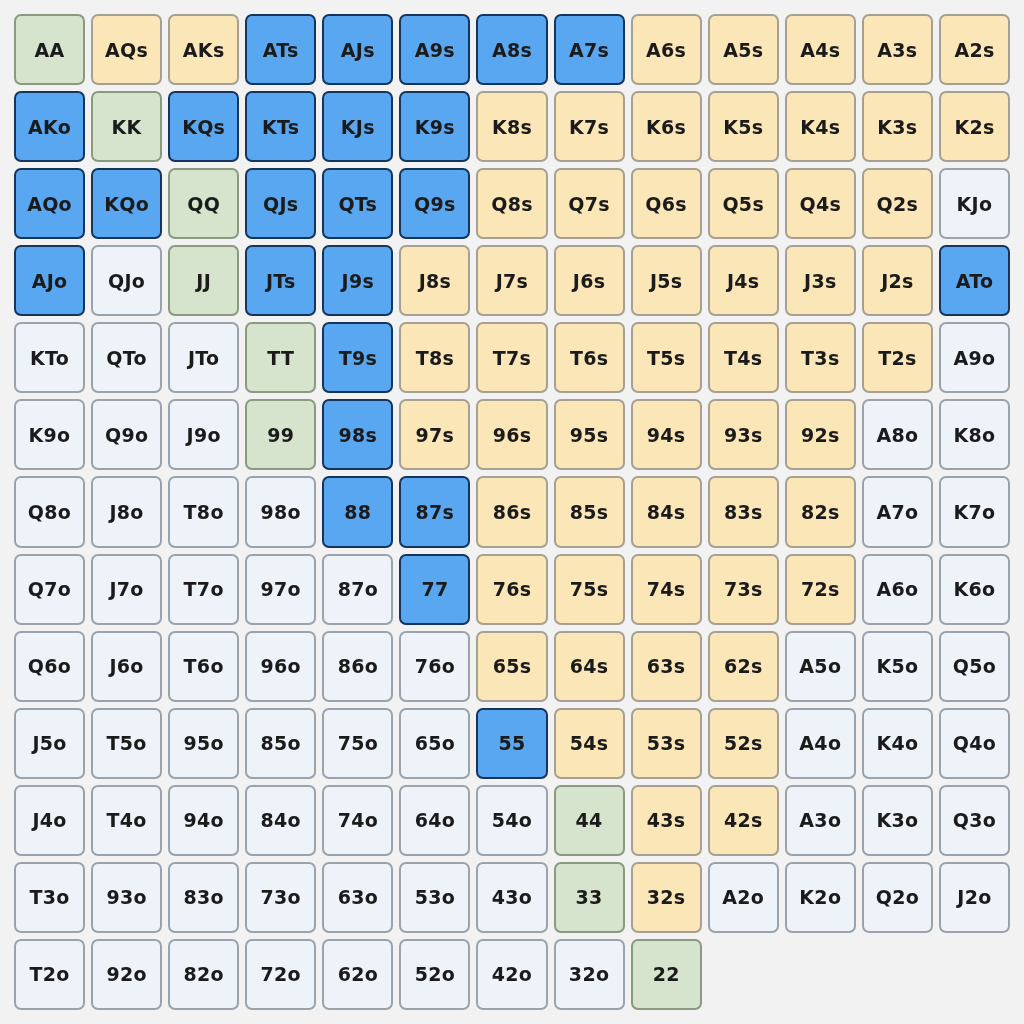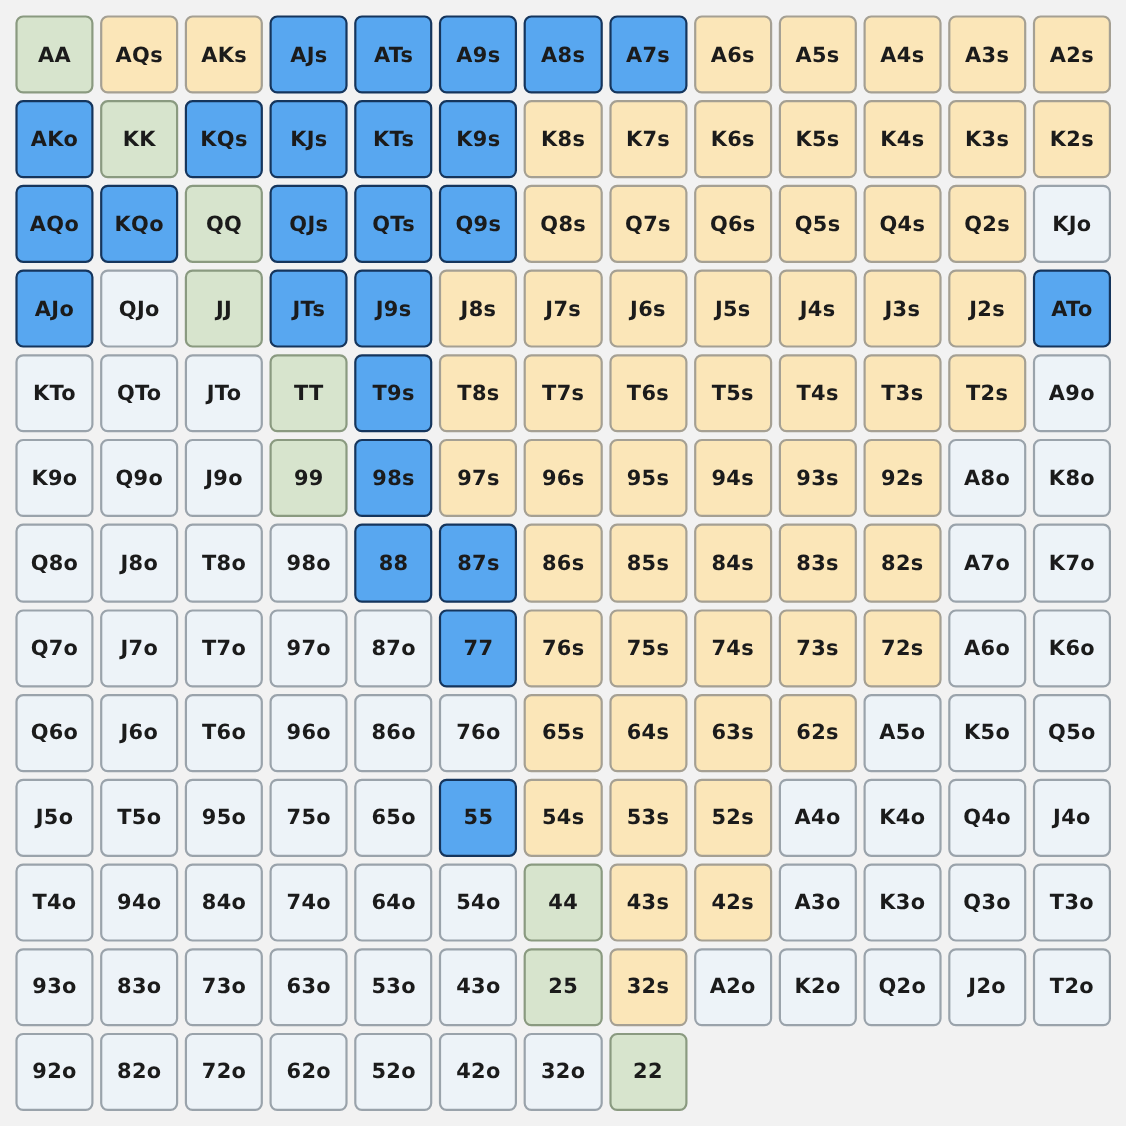--- a/index.html
+++ b/index.html
@@ -61,35 +61,35 @@
   }
 </style>
 </head>
 <body>
 
 <div id="grid-wrap">
   <div id="grid">
       <div class="cell pair">AA</div>
       <div class="cell suited">AQs</div>
       <div class="cell suited">AKs</div>
+      <div class="cell sel">ATs</div>
       <div class="cell sel">AJs</div>
-      <div class="cell sel">ATs</div>
       <div class="cell sel">A9s</div>
       <div class="cell sel">A8s</div>
       <div class="cell sel">A7s</div>
       <div class="cell suited">A6s</div>
       <div class="cell suited">A5s</div>
       <div class="cell suited">A4s</div>
       <div class="cell suited">A3s</div>
       <div class="cell suited">A2s</div>
       <div class="cell sel">AKo</div>
       <div class="cell pair">KK</div>
       <div class="cell sel">KQs</div>
+      <div class="cell sel">KTs</div>
       <div class="cell sel">KJs</div>
-      <div class="cell sel">KTs</div>
       <div class="cell sel">K9s</div>
       <div class="cell suited">K8s</div>
       <div class="cell suited">K7s</div>
       <div class="cell suited">K6s</div>
       <div class="cell suited">K5s</div>
       <div class="cell suited">K4s</div>
       <div class="cell suited">K3s</div>
       <div class="cell suited">K2s</div>
       <div class="cell sel">AQo</div>
       <div class="cell sel">KQo</div>
@@ -178,20 +178,21 @@
       <div class="cell suited">65s</div>
       <div class="cell suited">64s</div>
       <div class="cell suited">63s</div>
       <div class="cell suited">62s</div>
       <div class="cell offsuit">A5o</div>
       <div class="cell offsuit">K5o</div>
       <div class="cell offsuit">Q5o</div>
       <div class="cell offsuit">J5o</div>
       <div class="cell offsuit">T5o</div>
       <div class="cell offsuit">95o</div>
+      <div class="cell offsuit">85o</div>
       <div class="cell offsuit">75o</div>
       <div class="cell offsuit">65o</div>
       <div class="cell sel">55</div>
       <div class="cell suited">54s</div>
       <div class="cell suited">53s</div>
       <div class="cell suited">52s</div>
       <div class="cell offsuit">A4o</div>
       <div class="cell offsuit">K4o</div>
       <div class="cell offsuit">Q4o</div>
       <div class="cell offsuit">J4o</div>
@@ -207,21 +208,21 @@
       <div class="cell offsuit">A3o</div>
       <div class="cell offsuit">K3o</div>
       <div class="cell offsuit">Q3o</div>
       <div class="cell offsuit">T3o</div>
       <div class="cell offsuit">93o</div>
       <div class="cell offsuit">83o</div>
       <div class="cell offsuit">73o</div>
       <div class="cell offsuit">63o</div>
       <div class="cell offsuit">53o</div>
       <div class="cell offsuit">43o</div>
-      <div class="cell pair">25</div>
+      <div class="cell pair">33</div>
       <div class="cell suited">32s</div>
       <div class="cell offsuit">A2o</div>
       <div class="cell offsuit">K2o</div>
       <div class="cell offsuit">Q2o</div>
       <div class="cell offsuit">J2o</div>
       <div class="cell offsuit">T2o</div>
       <div class="cell offsuit">92o</div>
       <div class="cell offsuit">82o</div>
       <div class="cell offsuit">72o</div>
       <div class="cell offsuit">62o</div>

